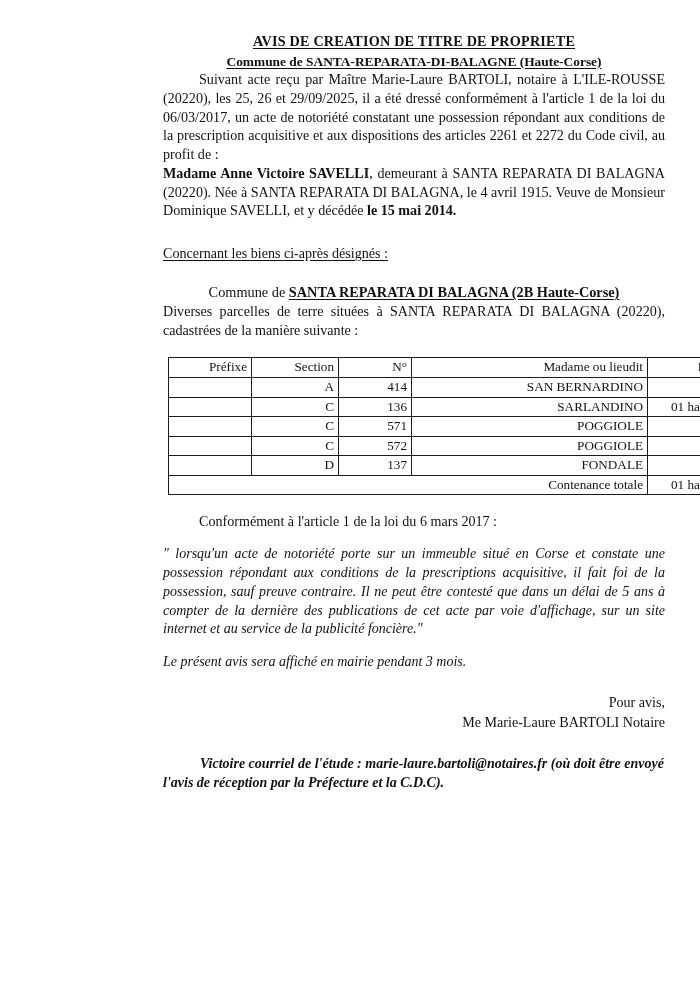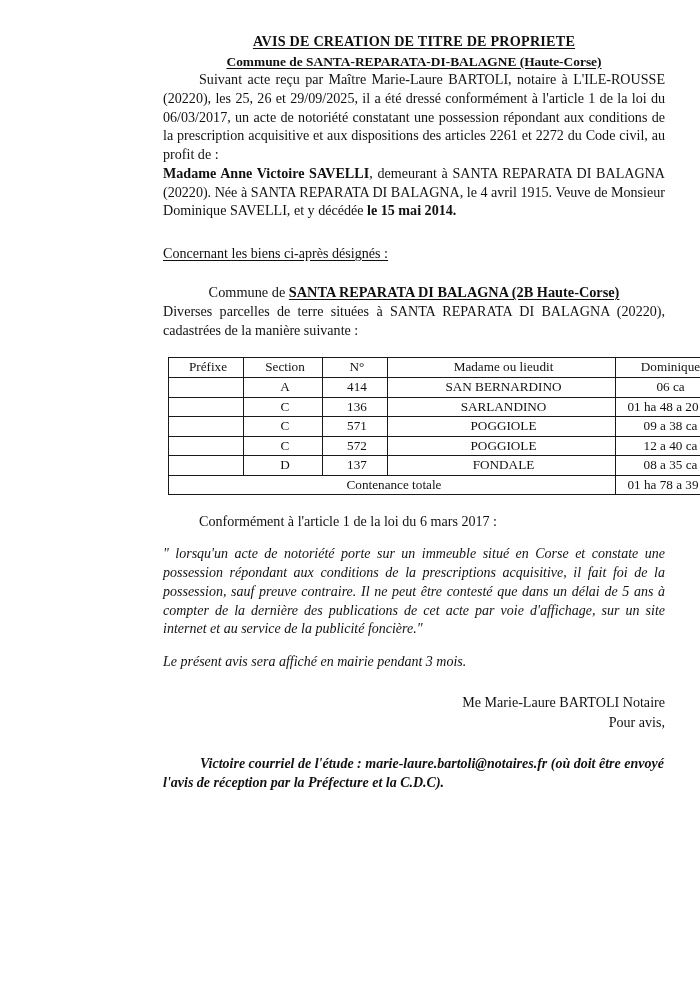--- a/index.html
+++ b/index.html
@@ -102,22 +102,22 @@
     margin-top: 18px;
     margin-left: 5px;
     border-collapse: collapse;
     width: 488px;
     font-size: 13.2px;
     table-layout: fixed;
   }
   .cadastre-table td,
   .cadastre-table th {
     border: 1px solid #1a1a1a;
-    padding: 1px 4px 2px 8px;
-    text-align: center;
+    padding: 1px 4px 2px 16px;
+    text-align: right;
     font-weight: normal;
     vertical-align: top;
     height: 15px;
     line-height: 1.18;
     overflow: hidden;
     white-space: nowrap;
   }
   .col-prefixe { width: 62px; }
   .col-section { width: 66px; }
   .col-num     { width: 52px; }
@@ -249,20 +249,20 @@
       </tbody>
     </table>
 
     <p class="conformement">Conformément à l'article 1 de la loi du 6 mars 2017 :</p>
 
     <p class="quote"><span class="quote-open" style="display:inline;"></span><span>" lorsqu'un acte de notoriété porte sur un immeuble situé en Corse et constate une possession répondant aux conditions de la prescriptions acquisitive, il fait foi de la possession, sauf preuve contraire. Il ne peut être contesté que dans un délai de 5 ans à compter de la dernière des publications de cet acte par voie d'affichage, sur un site internet et au service de la publicité foncière."</span></p>
 
     <p class="avis-mairie">Le présent avis sera affiché en mairie pendant 3 mois.</p>
 
     <div class="signature">
+      <div>Pour avis,</div>
       <div>Me Marie-Laure BARTOLI Notaire</div>
-      <div>Pour avis,</div>
     </div>
 
     <p class="courriel courriel-para">Victoire courriel de l'étude : marie-laure.bartoli@notaires.fr (où doit être envoyé l'avis de réception par la Préfecture et la C.D.C).</p>
 
   </div>
 </div>
 
 </body></html>

